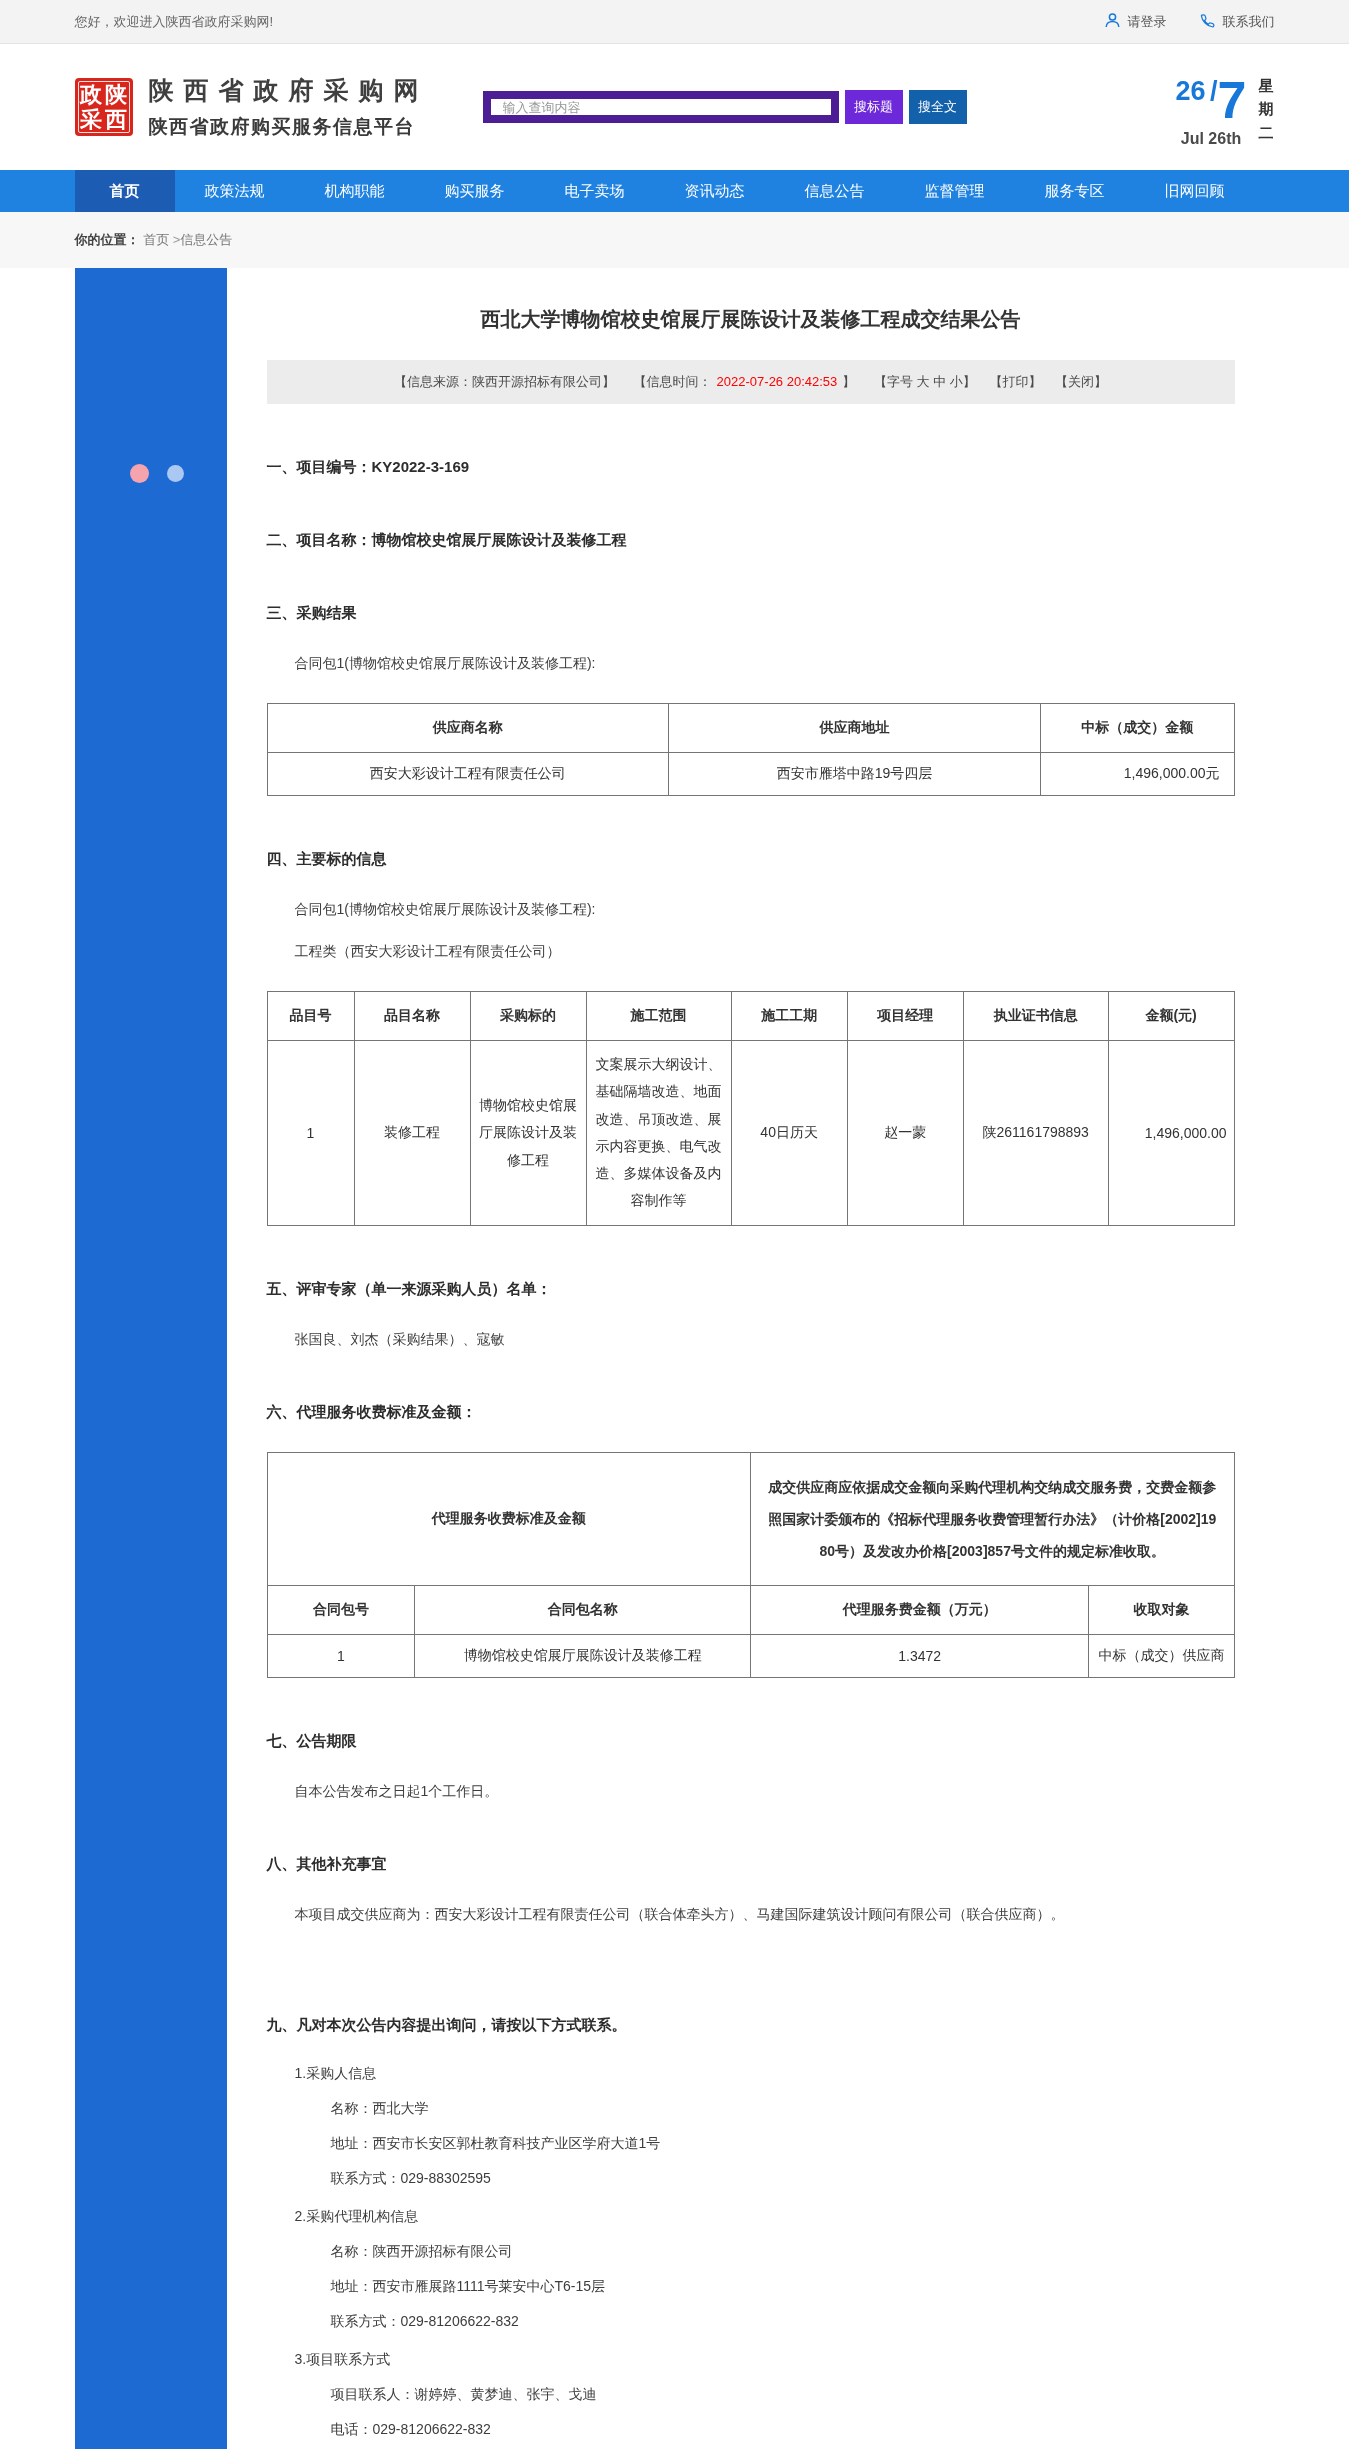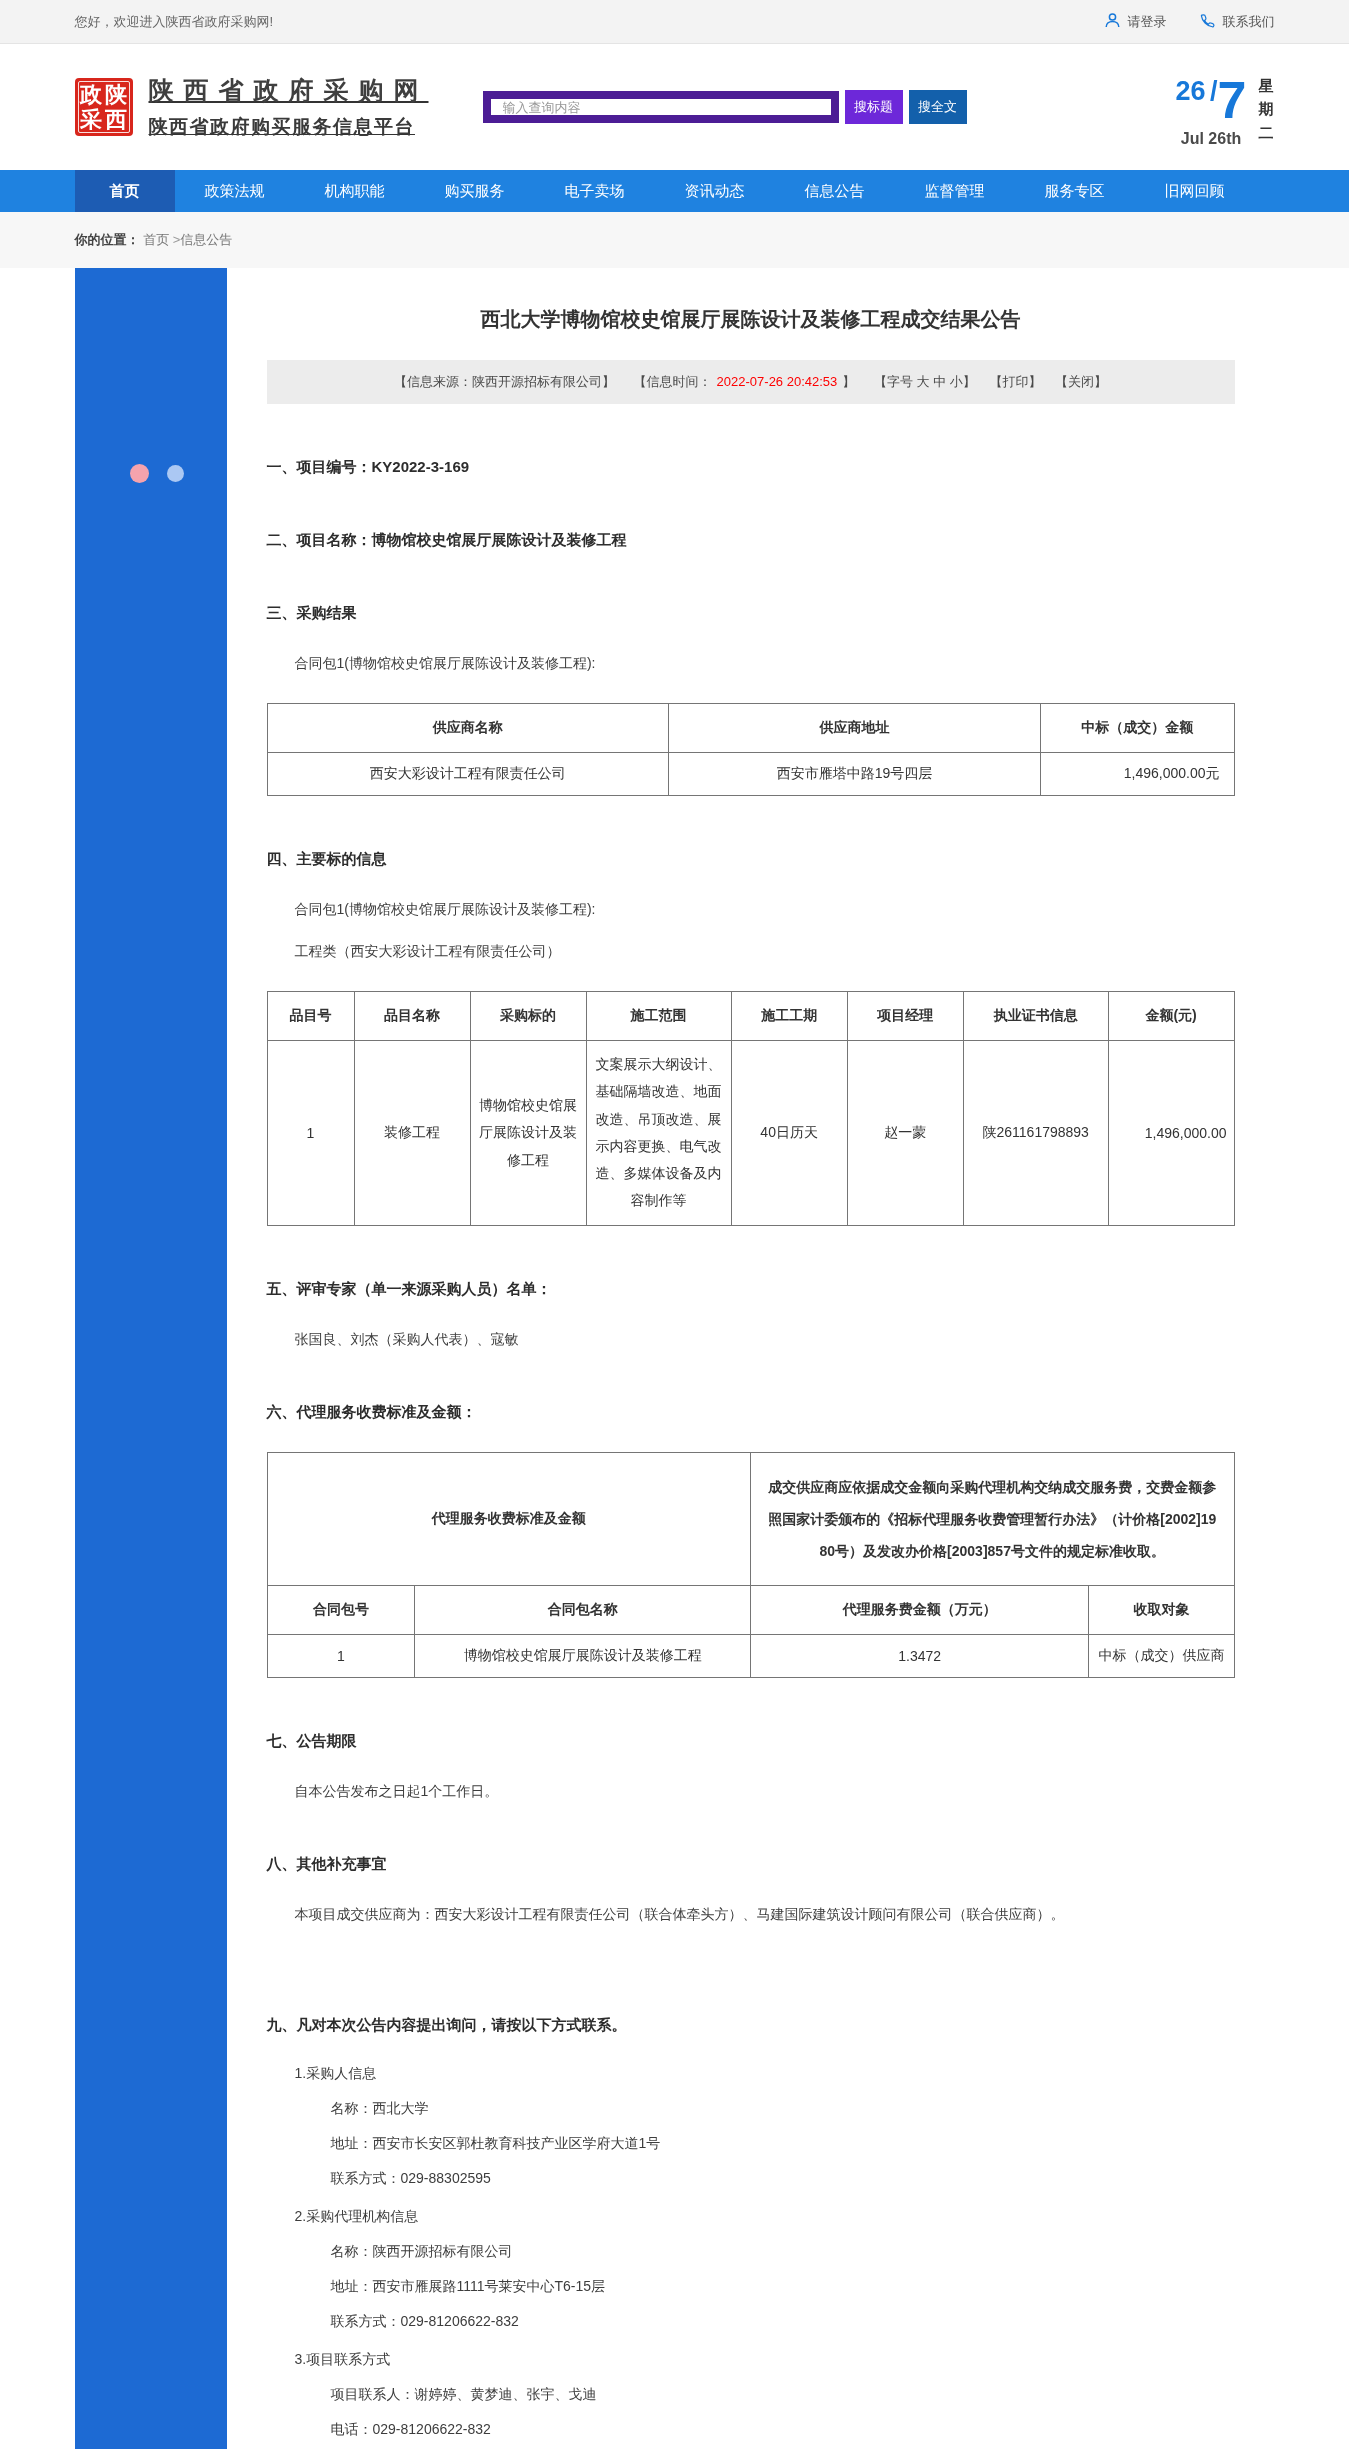--- a/index.html
+++ b/index.html
@@ -13,21 +13,21 @@
   .topbar-right { margin-left:auto; display:flex; gap:32px; }
   .tb-link { display:flex; align-items:center; gap:7px; color:#555; cursor:pointer; }
 
   
   .header { height:126px; }
   .header .container { display:flex; align-items:center; height:100%; }
   .logo { position:relative; width:58px; height:58px; background:#d8261c; border-radius:4px;
           display:grid; grid-template-columns:1fr 1fr; align-items:center; padding:4px; flex-shrink:0; }
   .logo::after { content:""; position:absolute; inset:3px; border:1px solid rgba(255,255,255,.85); border-radius:2px; }
   .logo span { color:#fff; font-weight:bold; font-size:22px; line-height:24px; text-align:center; }
-  .site-names { margin-left:16px;text-decoration:underline; }
+  .site-names { margin-left:16px; }
   .site-title { font-size:25px; font-weight:bold; color:#3f3f3f; letter-spacing:10px; }
   .site-subtitle { font-size:19px; font-weight:bold; color:#3a3a3a; letter-spacing:1.5px; margin-top:7px; }
   .search-area { margin-left:54px; display:flex; align-items:center; }
   .search-input { width:356px; height:32px; border:8px solid #4c1d95; padding:0 12px; font-size:13px; color:#333; outline:none; font-family:inherit;}
   .search-input::placeholder { color:#999; }
   .btn-search { height:34px; width:58px; border:none; color:#fff; font-size:13px; margin-left:6px; cursor:pointer; font-family:inherit; }
   .btn-stitle { background:#6d28d9; }
   .btn-sfull { background:#1360ab; }
   .date-widget { margin-left:auto; display:flex; align-items:flex-start; gap:12px; padding-top:8px; }
   .date-nums { text-align:center; }
@@ -231,21 +231,21 @@
           <td class="scope-cell">文案展示大纲设计、基础隔墙改造、地面改造、吊顶改造、展示内容更换、电气改造、多媒体设备及内容制作等</td>
           <td>40日历天</td>
           <td>赵一蒙</td>
           <td>陕261161798893</td>
           <td class="amount">1,496,000.00</td>
         </tr>
       </tbody>
         </table>
 
       <div class="sec-title">五、评审专家（单一来源采购人员）名单：</div>
-      <div class="para">张国良、刘杰（采购人代表）、寇敏</div>
+      <div class="para">张国良、刘杰（采购结果）、寇敏</div>
 
       <div class="sec-title">六、代理服务收费标准及金额：</div>
 
       <table class="t t3">
         <colgroup>
             <col style="width:15.3%">
             <col style="width:34.7%">
             <col style="width:35%">
             <col style="width:15%">
           </colgroup>

